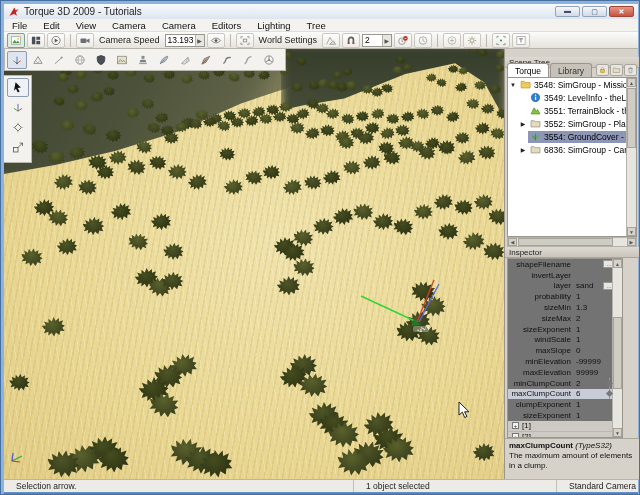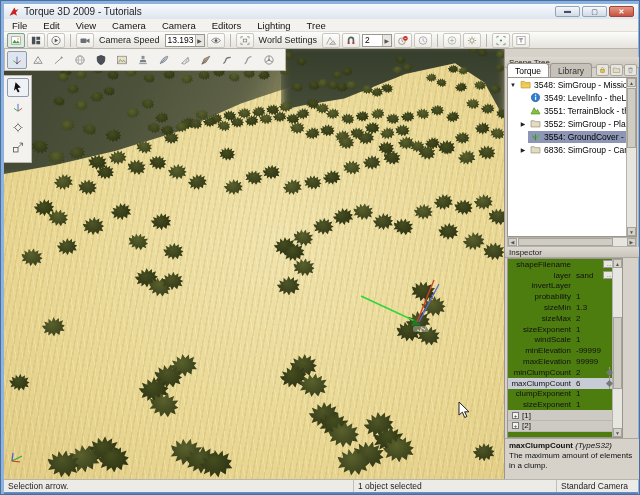--- a/index.html
+++ b/index.html
@@ -87,21 +87,21 @@
   .trow .wrap.sel{background:#8d97b5;}
   .trow .ticon{width:11px;height:11px;flex:0 0 auto;}
   .vscroll{position:absolute;right:0;width:10px;background:#e7e5e0;border-left:1px solid #b5b2aa;}
   .vscroll .sarr{position:absolute;left:0;width:9px;height:9px;background:#d5d2cb;border:1px solid #a6a39b;
     font-size:5px;color:#555;display:flex;align-items:center;justify-content:center;}
   .vscroll .sthumb{position:absolute;left:0;width:9px;background:#cfccc4;border:1px solid #a6a39b;}
   .hscroll{position:absolute;left:2px;top:188px;width:130px;height:10px;background:#e7e5e0;border:1px solid #b5b2aa;}
   .hscroll .sarr{position:absolute;top:0;width:9px;height:8px;background:#d5d2cb;border:1px solid #a6a39b;
     font-size:5px;color:#555;display:flex;align-items:center;justify-content:center;}
   .hscroll .sthumb{position:absolute;top:0;left:10px;width:95px;height:8px;background:#cfccc4;border:1px solid #a6a39b;}
-  .insparea{position:absolute;left:2px;top:209px;width:116px;height:180px;background:#4d7c0f;border:1px solid #9a968e;overflow:hidden;}
+  .insparea{position:absolute;left:2px;top:209px;width:116px;height:180px;background:#737373;border:1px solid #9a968e;overflow:hidden;}
   .irow{position:relative;display:flex;align-items:center;height:10.8px;font-size:8px;color:#111;}
   .irow.sel{background:#c8ccd6;}
   .irow.grp{background:#cdcac4;border-bottom:1px solid #bbb8b2;}
   .ilab{width:68px;text-align:right;padding-right:5px;flex:0 0 auto;overflow:hidden;white-space:nowrap;}
   .ival{flex:1;overflow:hidden;white-space:nowrap;}
   .cbox{width:8px;height:8px;border:1px solid #8a8780;background:#fff;}
   .bbtn{position:absolute;right:12px;top:1px;width:12px;height:8px;border:1px solid #9a978f;background:#e8e6e0;
     font-size:6px;line-height:6px;text-align:center;color:#444;}
   .spin{position:absolute;right:13px;top:0;width:9px;height:10.8px;display:flex;align-items:center;justify-content:center;}
   .spin:before{content:"";position:absolute;left:4px;top:0;bottom:0;width:1px;background:#999;}
@@ -109,21 +109,21 @@
   .plusbox{width:7px;height:7px;border:1px solid #777;background:#f2f2f2;font-size:6px;line-height:6px;
     text-align:center;color:#333;margin:0 3px 0 4px;flex:0 0 auto;}
   .grp .glabel{font-size:8px;}
   .idesc{position:absolute;left:0;top:389px;width:134px;height:41px;background:#d6d2ca;border-top:1px solid #aaa79f;
     font-size:8px;color:#111;padding:2px 4px;line-height:1.25;}
   .idesc .dt{font-weight:bold;}
   .idesc .ty{font-style:italic;}
   
   .statusbar{position:absolute;top:478px;left:3px;width:634px;height:13px;background:#edebe7;
     display:flex;font-size:8.5px;color:#222;border-top:1px solid #b7b4ac;}
-  .scell{border-right:1px solid #c2bfb8;display:flex;align-items:center;padding:0 4px;white-space:nowrap;overflow:hidden;}
+  .scell{border-right:1px solid #c2bfb8;display:flex;align-items:center;padding:0 12px;white-space:nowrap;overflow:hidden;}
   .scell.c1{width:350px;}
   .scell.c2{width:203px;}
   .scell.c3{flex:1;border-right:none;}
   .bottomstrip{position:absolute;top:491px;left:3px;width:634px;height:4px;background:linear-gradient(#6a96ca,#2f5f9c);}
   .icon-fill{width:100%;height:100%;display:block;}
 </style>
 </head>
 <body>
 
 <div class="window">
@@ -706,48 +706,52 @@
 
       <div class="phead h2">Inspector</div>
 
       <div class="insparea" id="insparea">
         <div class="irow" style="width: 119px;">
             <span class="ilab">shapeFilename</span>
             <span class="ival"></span>
             <span class="bbtn">...</span>
           </div>
           <div class="irow" style="width: 119px;">
+            <span class="ilab">invertLayer</span>
+            <span class="ival"></span>
+            <span class="cbox"></span>
+          </div>
+          <div class="irow" style="width: 119px;">
             <span class="ilab">layer</span>
             <span class="ival">sand</span>
             <span class="bbtn">...</span>
           </div>
           <div class="irow" style="width: 119px;">
-            <span class="ilab">invertLayer</span>
-            <span class="ival"></span>
-            <span class="cbox"></span>
-          </div>
-          <div class="irow" style="width: 119px;">
             <span class="ilab">probability</span>
             <span class="ival">1</span>
           </div>
           <div class="irow" style="width: 119px;">
             <span class="ilab">sizeMin</span>
             <span class="ival">1.3</span>
           </div>
           <div class="irow" style="width: 119px;">
             <span class="ilab">sizeMax</span>
             <span class="ival">2</span>
           </div>
           <div class="irow" style="width: 119px;">
             <span class="ilab">sizeExponent</span>
             <span class="ival">1</span>
           </div>
           <div class="irow" style="width: 119px;">
             <span class="ilab">windScale</span>
             <span class="ival">1</span>
+          </div>
+          <div class="irow" style="width: 119px;">
+            <span class="ilab">maxSlope</span>
+            <span class="ival">0</span>
           </div>
           <div class="irow" style="width: 119px;">
             <span class="ilab">minElevation</span>
             <span class="ival">-99999</span>
           </div>
           <div class="irow" style="width: 119px;">
             <span class="ilab">maxElevation</span>
             <span class="ival">99999</span>
           </div>
           <div class="irow" style="width: 119px;">

